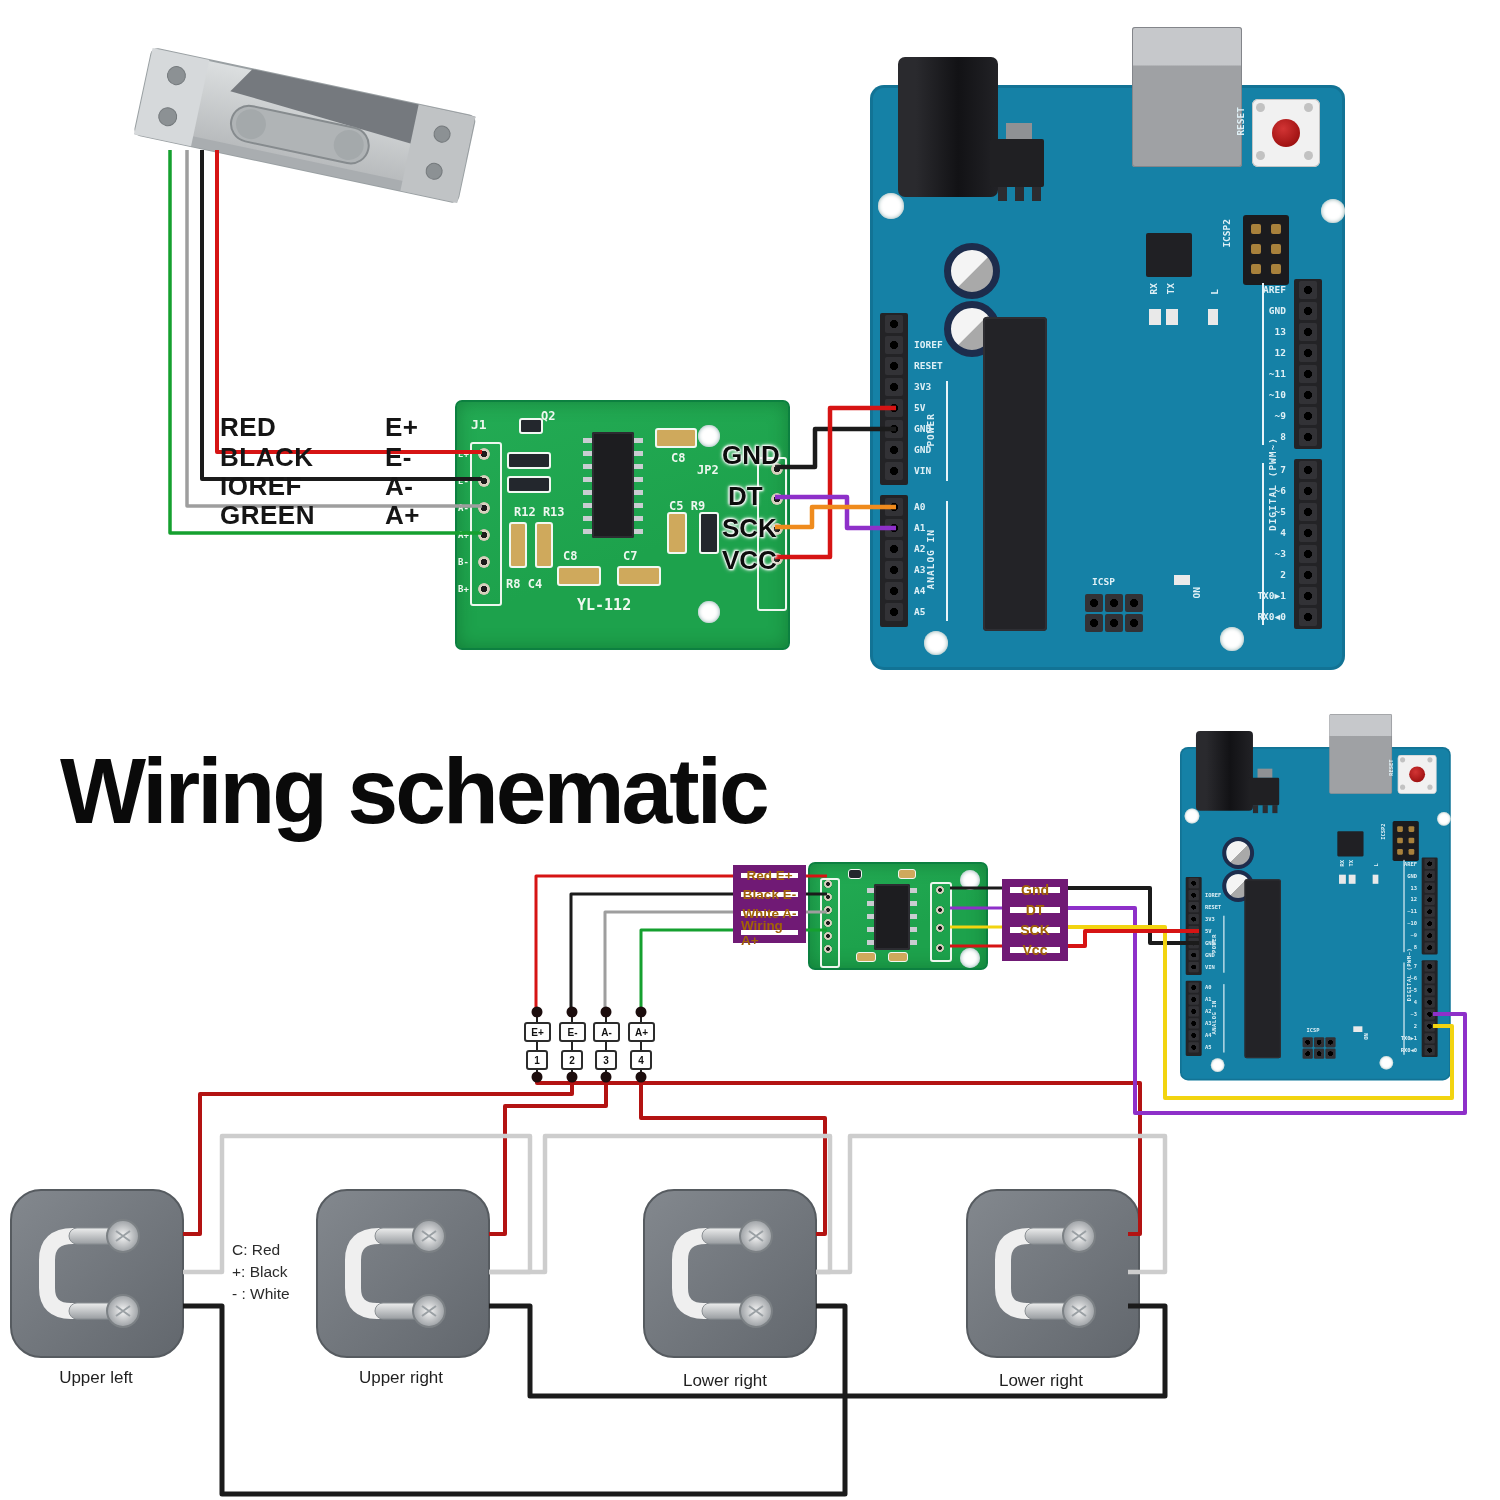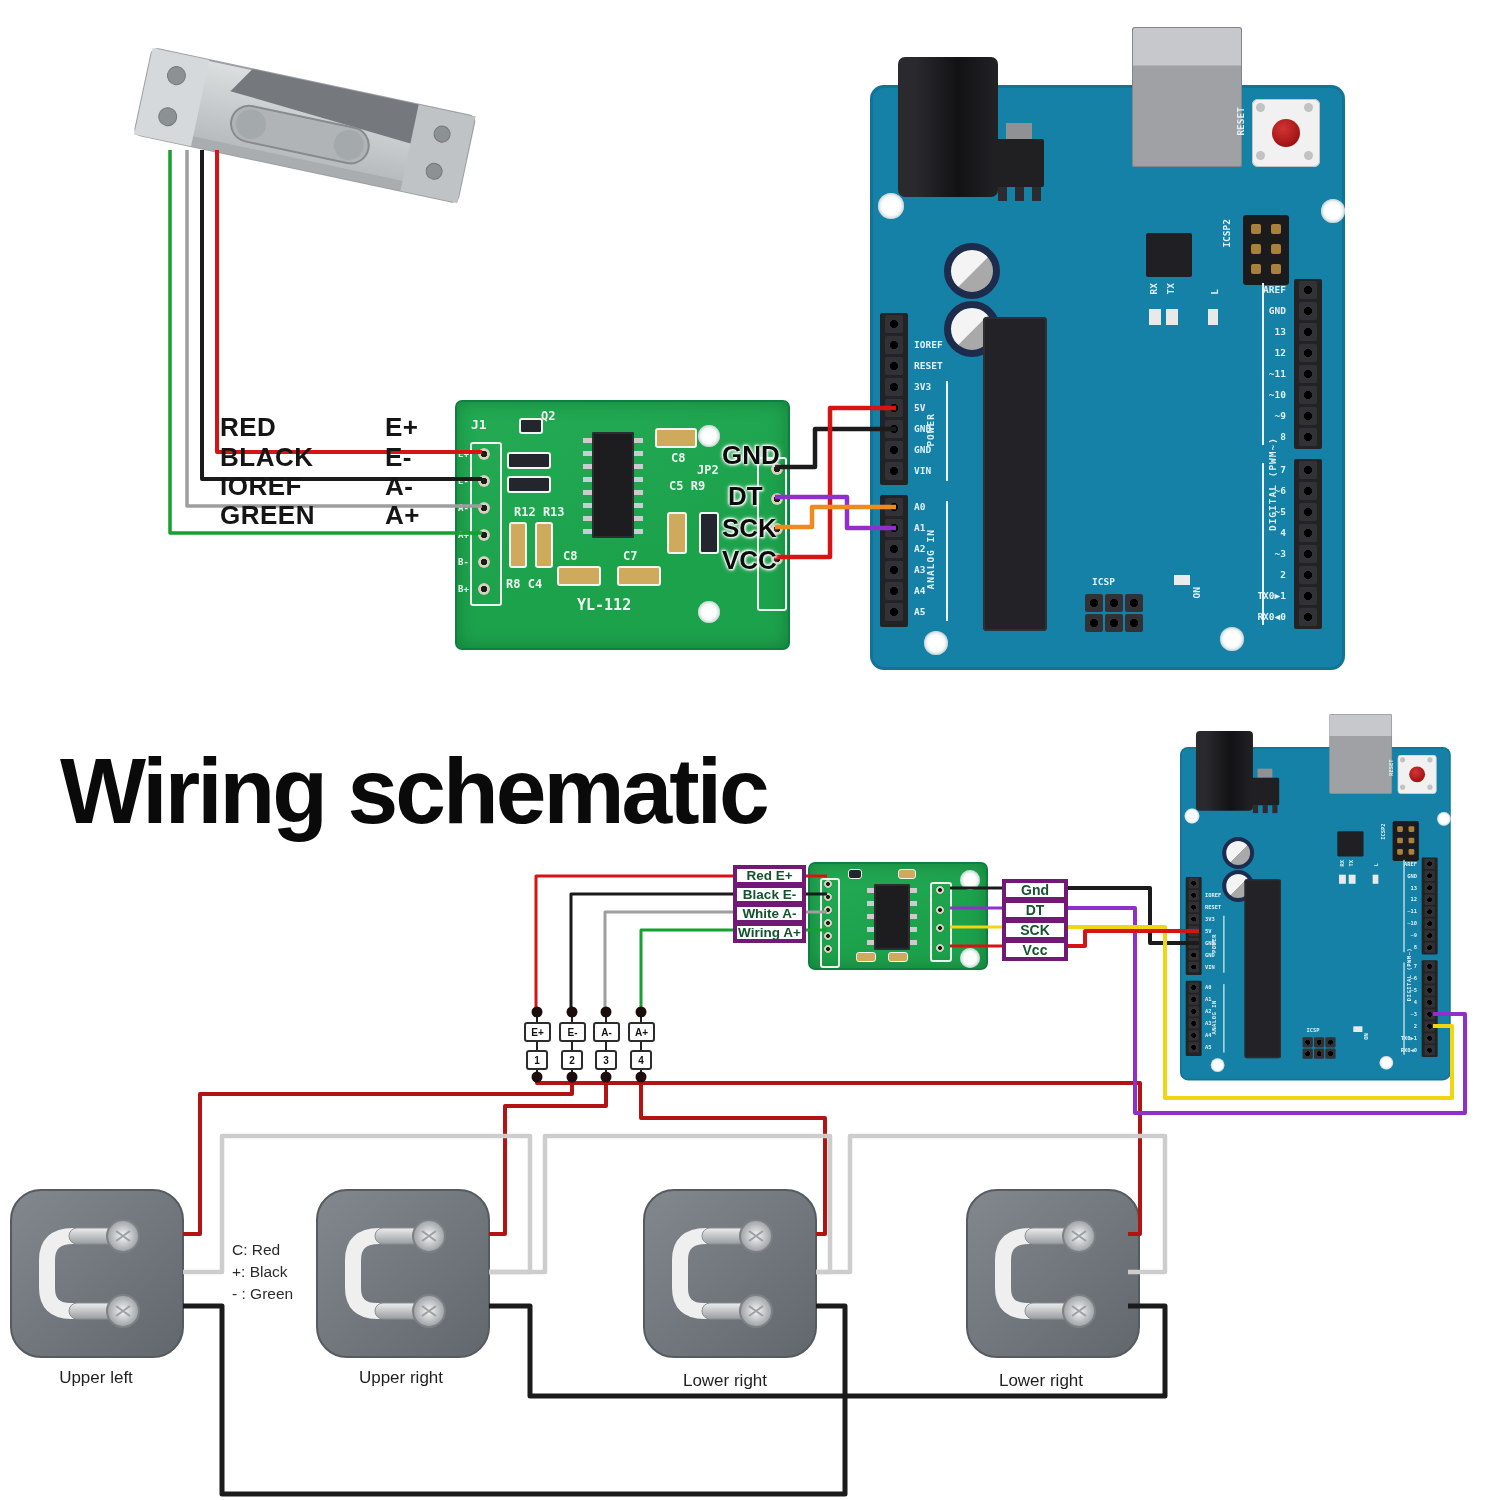--- a/index.html
+++ b/index.html
@@ -21,23 +21,23 @@
   .legs{position:absolute;width:9px;background:repeating-linear-gradient(180deg,#c9cdd1 0 5px,transparent 5px 13px)}
   .mount{position:absolute;border-radius:50%;background:#fff;box-shadow:inset 0 0 4px #8aa}
   
   .ardwrap{position:absolute;z-index:2}
   .ard{position:relative;width:475px;height:585px}
   .scale57{transform:scale(0.57);transform-origin:0 0}
   
   .wirename{position:absolute;z-index:50;font-weight:800;font-size:26px;color:#151515;letter-spacing:.5px}
   .bigsig{position:absolute;z-index:50;font-weight:800;font-size:26px;color:#0d0d0d;
           text-shadow:0 0 3px #fff,0 0 5px #fff,1px 1px 2px #fff,-1px -1px 2px #fff}
-  .wbox{position:absolute;z-index:50;background:#fff;border:4px solid #701a75;box-sizing:border-box;
+  .wbox{position:absolute;z-index:50;background:#fff;border:8px solid #701a75;box-sizing:border-box;
         display:flex;align-items:center;justify-content:center;
-        font:600 13.5px "Liberation Sans",sans-serif;color:#14532d}
+        font:600 13.5px "Liberation Sans",sans-serif;color:#a16207}
   .cbox{position:absolute;z-index:50;background:#fff;border:2px solid #2c2c2c;border-radius:3px;box-sizing:border-box;
         display:flex;align-items:center;justify-content:center;font:bold 10px "Liberation Sans",sans-serif;color:#111}
   .title{position:absolute;z-index:50;font-size:93px;font-weight:800;letter-spacing:-3px;color:#0a0a0a;
          transform:scaleX(.98);transform-origin:0 0}
   .legend{position:absolute;z-index:50;font-size:15.5px;color:#2b2b2b;font-weight:500}
   .celllabel{position:absolute;z-index:50;width:150px;text-align:center;font-size:17px;color:#1f1f1f}
 </style>
 </head>
 <body>
 
@@ -140,21 +140,21 @@
     <div class="silk" style="left:84px;top:8px">Q2</div>
     <div class="cmp cmpY" style="left:198px;top:26px;width:42px;height:20px"></div>
     <div class="silk" style="left:214px;top:50px">C8</div>
     <div class="silk" style="left:240px;top:62px">JP2</div>
     <div class="cmp" style="left:50px;top:50px;width:44px;height:17px"></div>
     <div class="cmp" style="left:50px;top:74px;width:44px;height:17px"></div>
     <div class="silk" style="left:57px;top:104px">R12 R13</div>
     <div class="cmp cmpY" style="left:52px;top:120px;width:18px;height:46px"></div>
     <div class="cmp cmpY" style="left:78px;top:120px;width:18px;height:46px"></div>
     <div class="silk" style="left:49px;top:176px">R8 C4</div>
-    <div class="silk" style="left:212px;top:78px">C5 R9</div>
+    <div class="silk" style="left:212px;top:98px">C5 R9</div>
     <div class="cmp cmpY" style="left:210px;top:110px;width:20px;height:42px"></div>
     <div class="cmp" style="left:242px;top:110px;width:20px;height:42px"></div>
     <div class="silk" style="left:106px;top:148px">C8</div>
     <div class="silk" style="left:166px;top:148px">C7</div>
     <div class="cmp cmpY" style="left:100px;top:164px;width:44px;height:20px"></div>
     <div class="cmp cmpY" style="left:160px;top:164px;width:44px;height:20px"></div>
     <div class="silk" style="left:120px;top:196px;font-size:15px">YL-112</div>
     <div class="silkbox" style="left:300px;top:55px;width:26px;height:150px"></div>
     <div class="hole" style="left:314px;top:61px"></div>
     <div class="hole" style="left:314px;top:91px"></div>
@@ -507,20 +507,20 @@
   <div class="cbox" style="left:559px;top:1022px;width:27px;height:20px">E-</div>
   <div class="cbox" style="left:593px;top:1022px;width:27px;height:20px">A-</div>
   <div class="cbox" style="left:628px;top:1022px;width:27px;height:20px">A+</div>
   <div class="cbox" style="left:526px;top:1050px;width:22px;height:20px">1</div>
   <div class="cbox" style="left:561px;top:1050px;width:22px;height:20px">2</div>
   <div class="cbox" style="left:595px;top:1050px;width:22px;height:20px">3</div>
   <div class="cbox" style="left:630px;top:1050px;width:22px;height:20px">4</div>
 
   <div class="legend" style="left:232px;top:1241px">C: Red</div>
   <div class="legend" style="left:232px;top:1263px">+: Black</div>
-  <div class="legend" style="left:232px;top:1285px">- : Green</div>
+  <div class="legend" style="left:232px;top:1285px">- : White</div>
 
   <div class="celllabel" style="left:21px;top:1368px">Upper left</div>
   <div class="celllabel" style="left:326px;top:1368px">Upper right</div>
   <div class="celllabel" style="left:650px;top:1371px">Lower right</div>
   <div class="celllabel" style="left:966px;top:1371px">Lower right</div>
 
 </div>
 
 </body></html>

